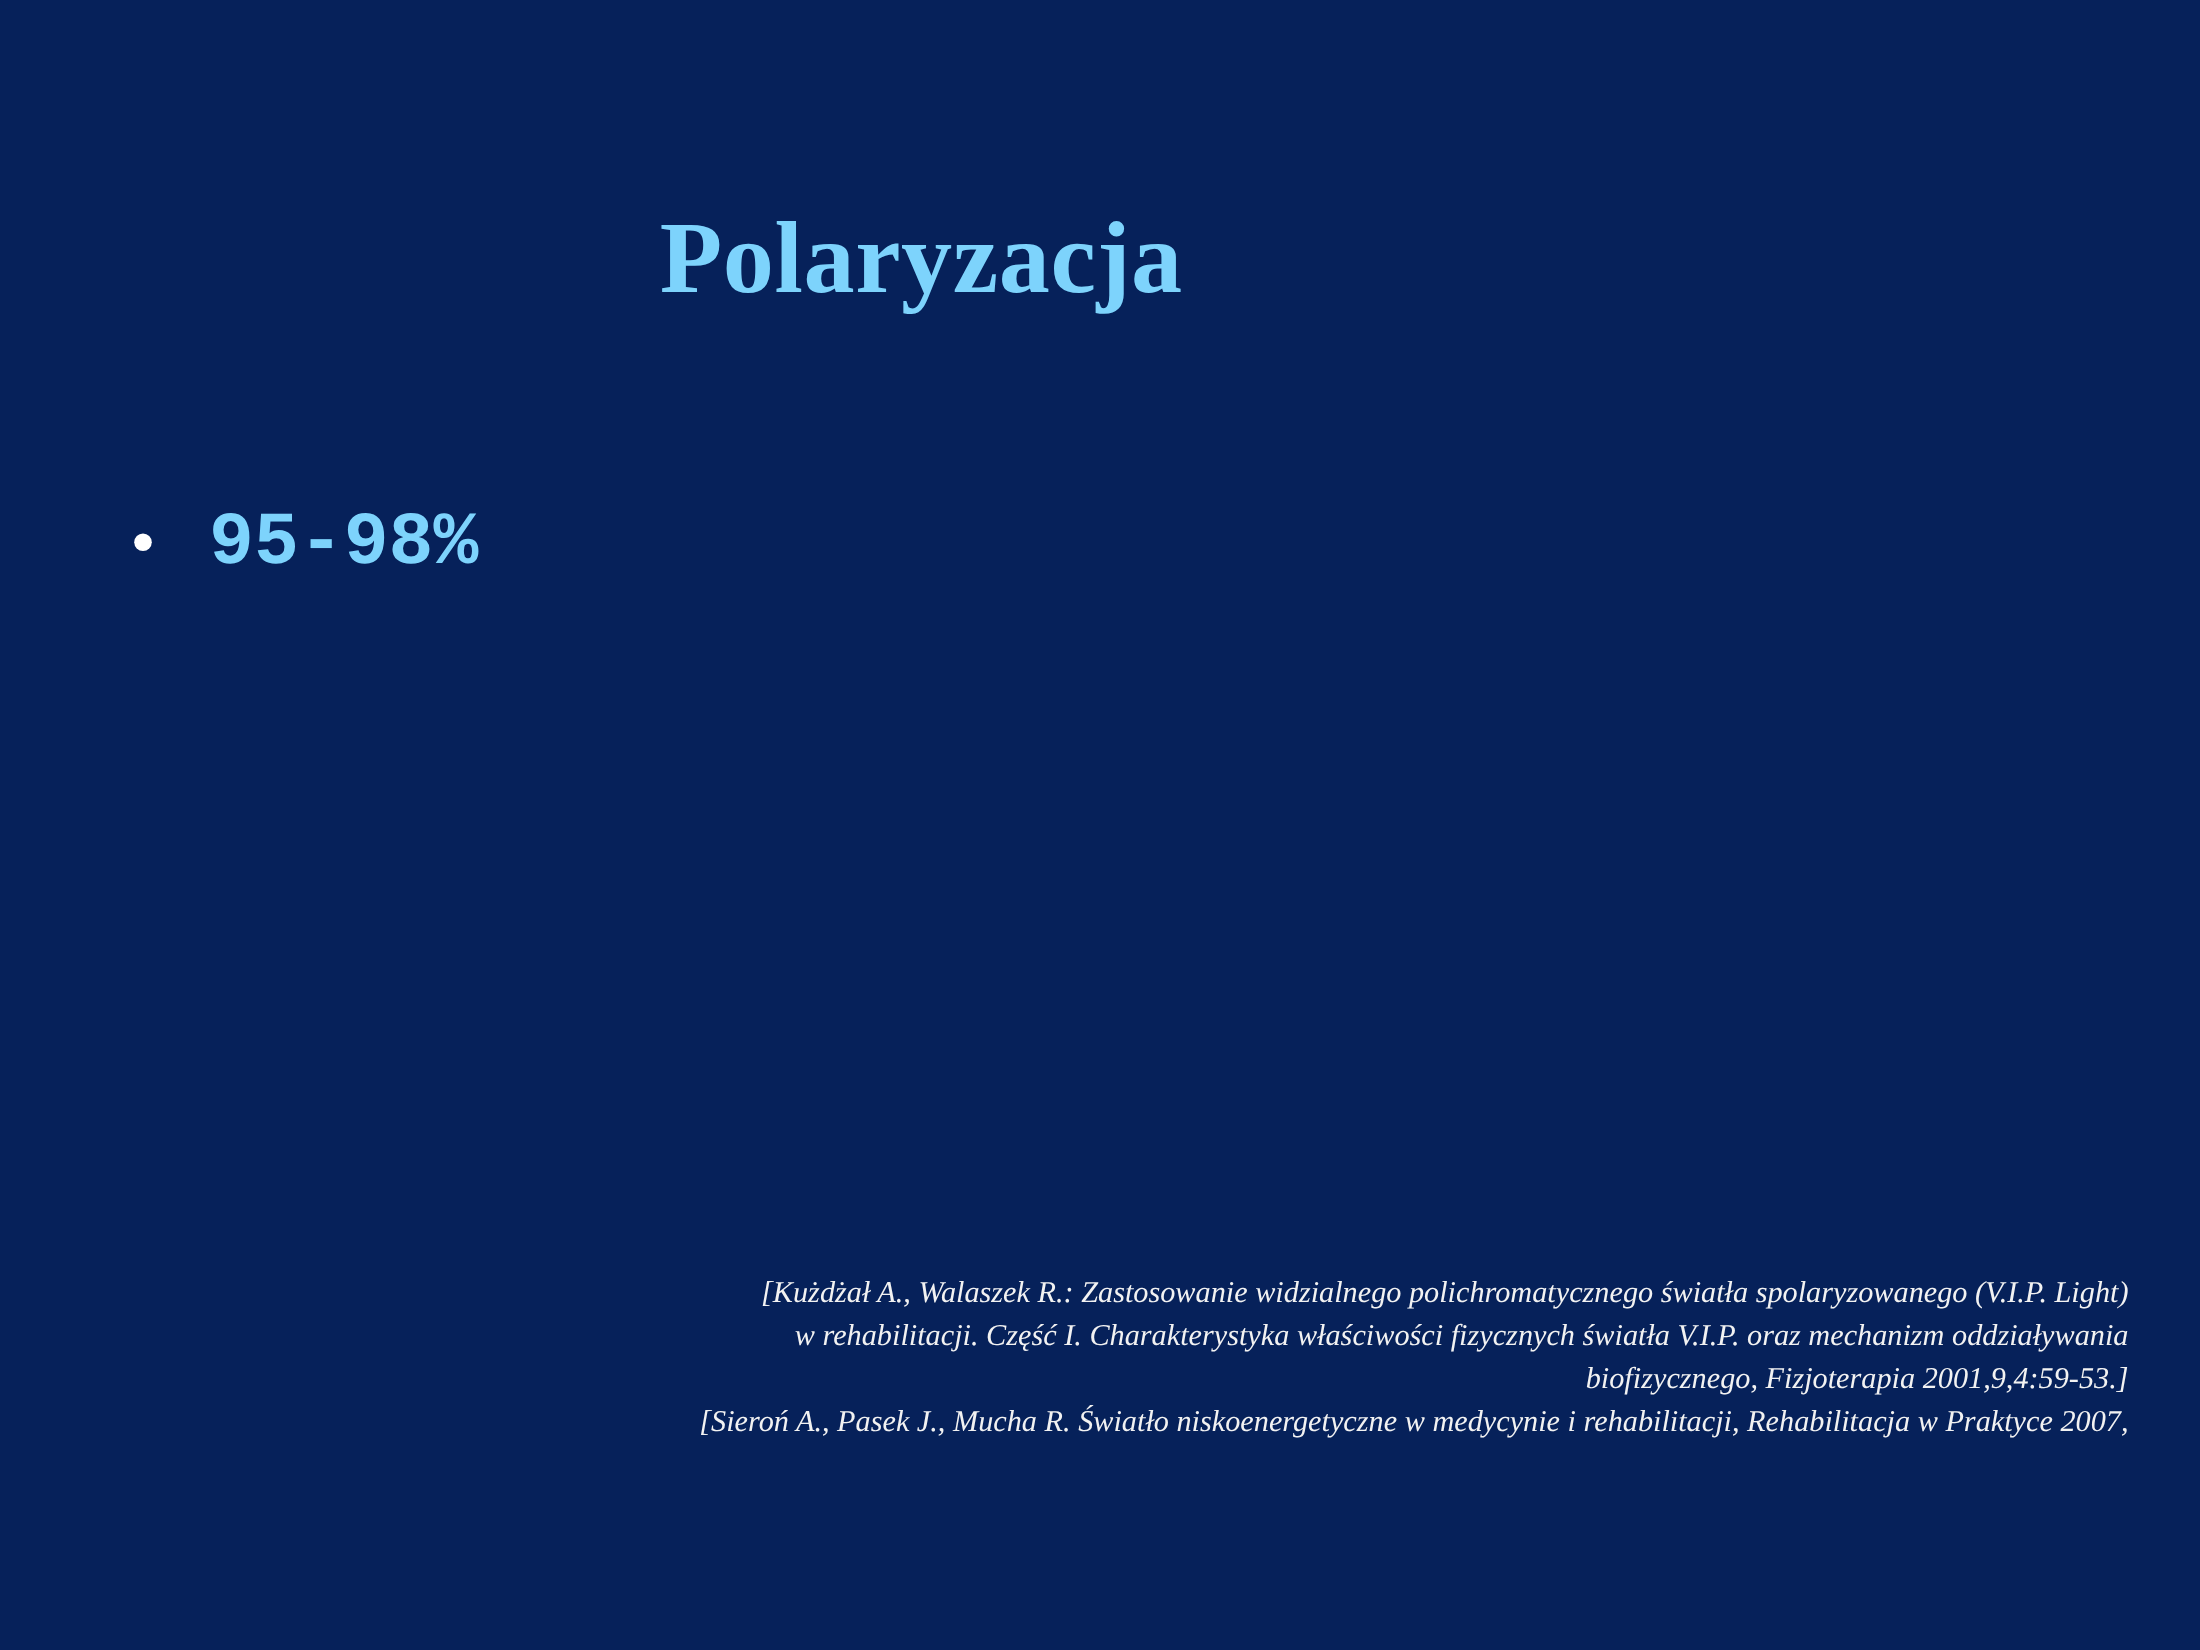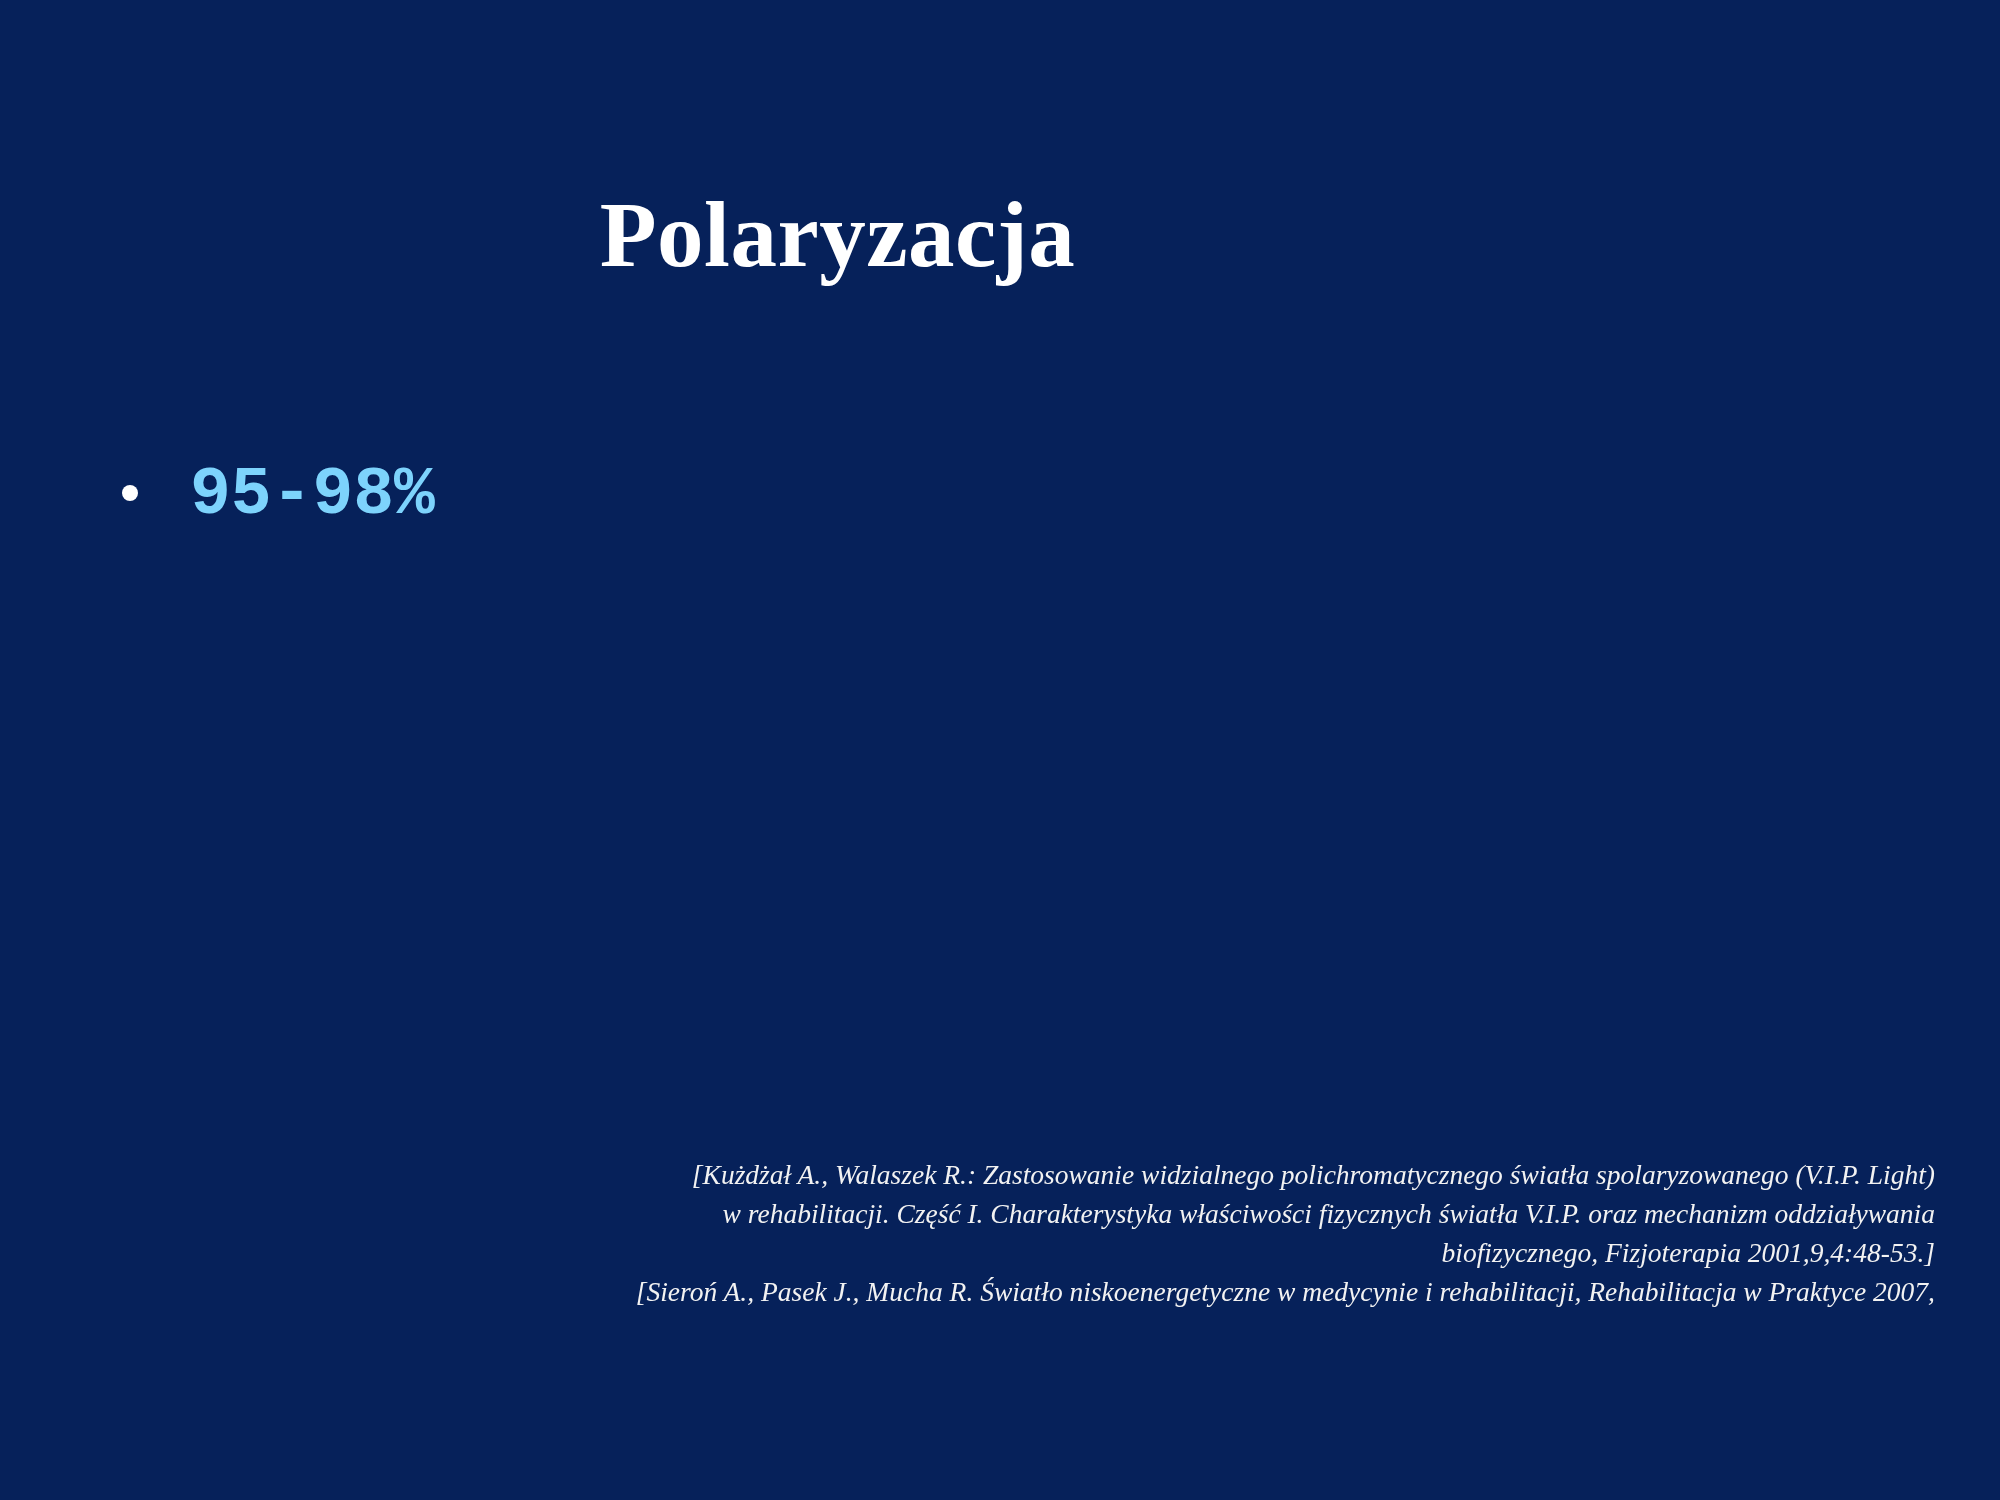--- a/index.html
+++ b/index.html
@@ -20,21 +20,21 @@
     height: 1500px;
     background: #06215a;
     box-sizing: border-box;
   }
   .slide-title {
     position: absolute;
     top: 124px;
     left: 0;
     width: 1675px;
     text-align: center;
-    color: #ffffff;
+    color: #7dd3fc;
     font-size: 93px;
     font-weight: bold;
     letter-spacing: 0.5px;
     line-height: 1.05;
     font-family: "Liberation Serif", "DejaVu Serif", serif;
   }
   .body-list {
     position: absolute;
     top: 455px;
     left: 110px;
@@ -98,17 +98,17 @@
       <span class="dot"></span>
       <span class="bullet-text">95-98%</span>
     </li>
 
 
   </ul>
 
   <div class="citations">
     <span class="citation-line">[Kużdżał A., Walaszek R.: Zastosowanie widzialnego polichromatycznego światła spolaryzowanego (V.I.P. Light)</span>
     <span class="citation-line">w rehabilitacji. Część I. Charakterystyka właściwości fizycznych światła V.I.P. oraz mechanizm oddziaływania</span>
-    <span class="citation-line">biofizycznego, Fizjoterapia 2001,9,4:48-53.]</span>
+    <span class="citation-line">biofizycznego, Fizjoterapia 2001,9,4:59-53.]</span>
     <span class="citation-line">[Sieroń A., Pasek J., Mucha R. Światło niskoenergetyczne w medycynie i rehabilitacji, Rehabilitacja w Praktyce 2007,</span>
   </div>
 
 </div>
 
 </body></html>

